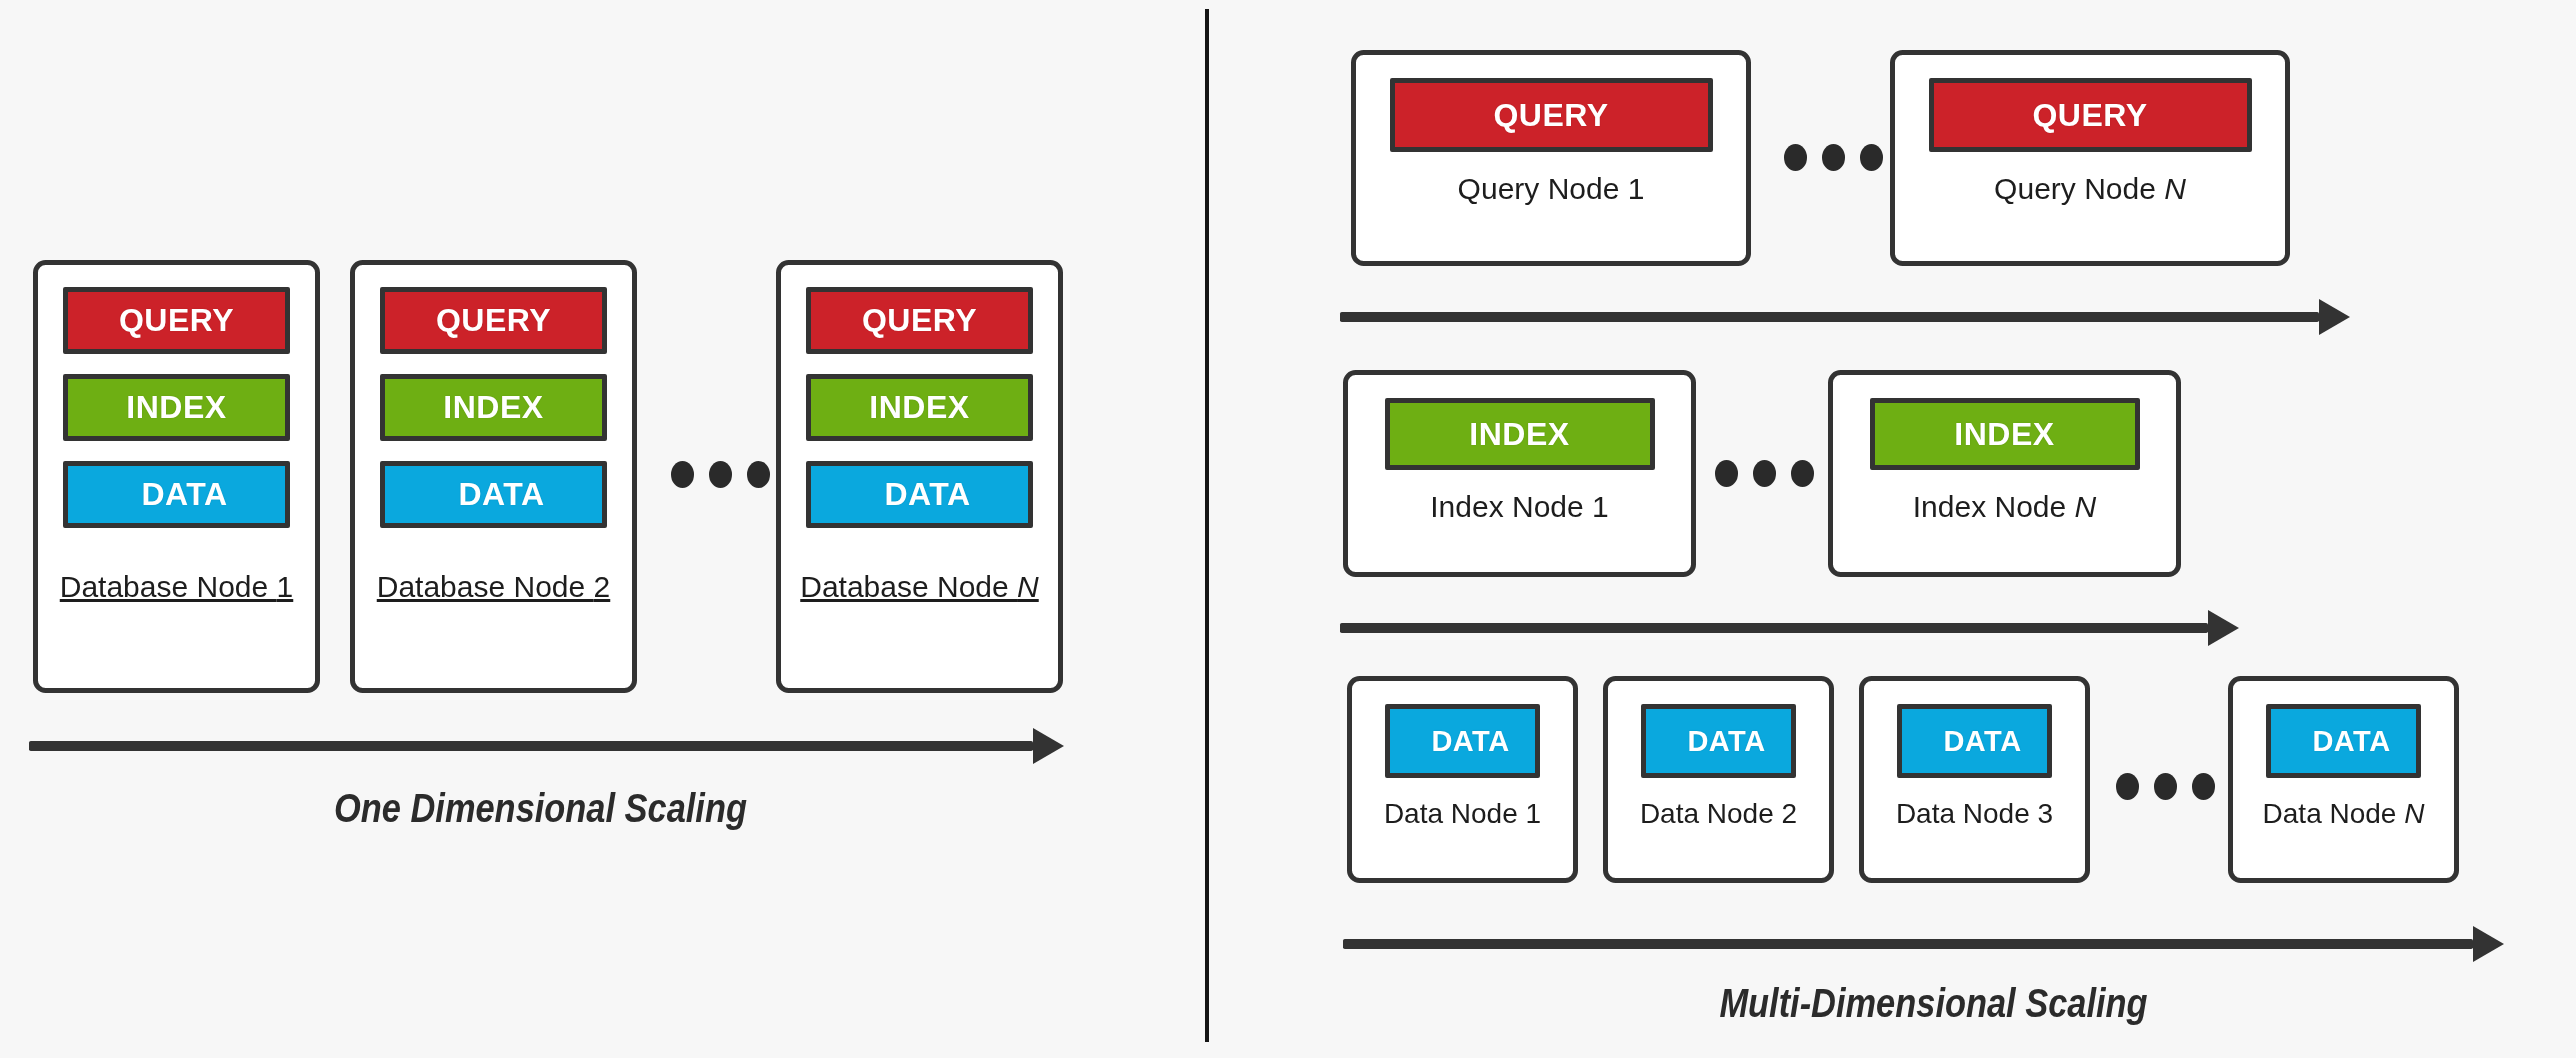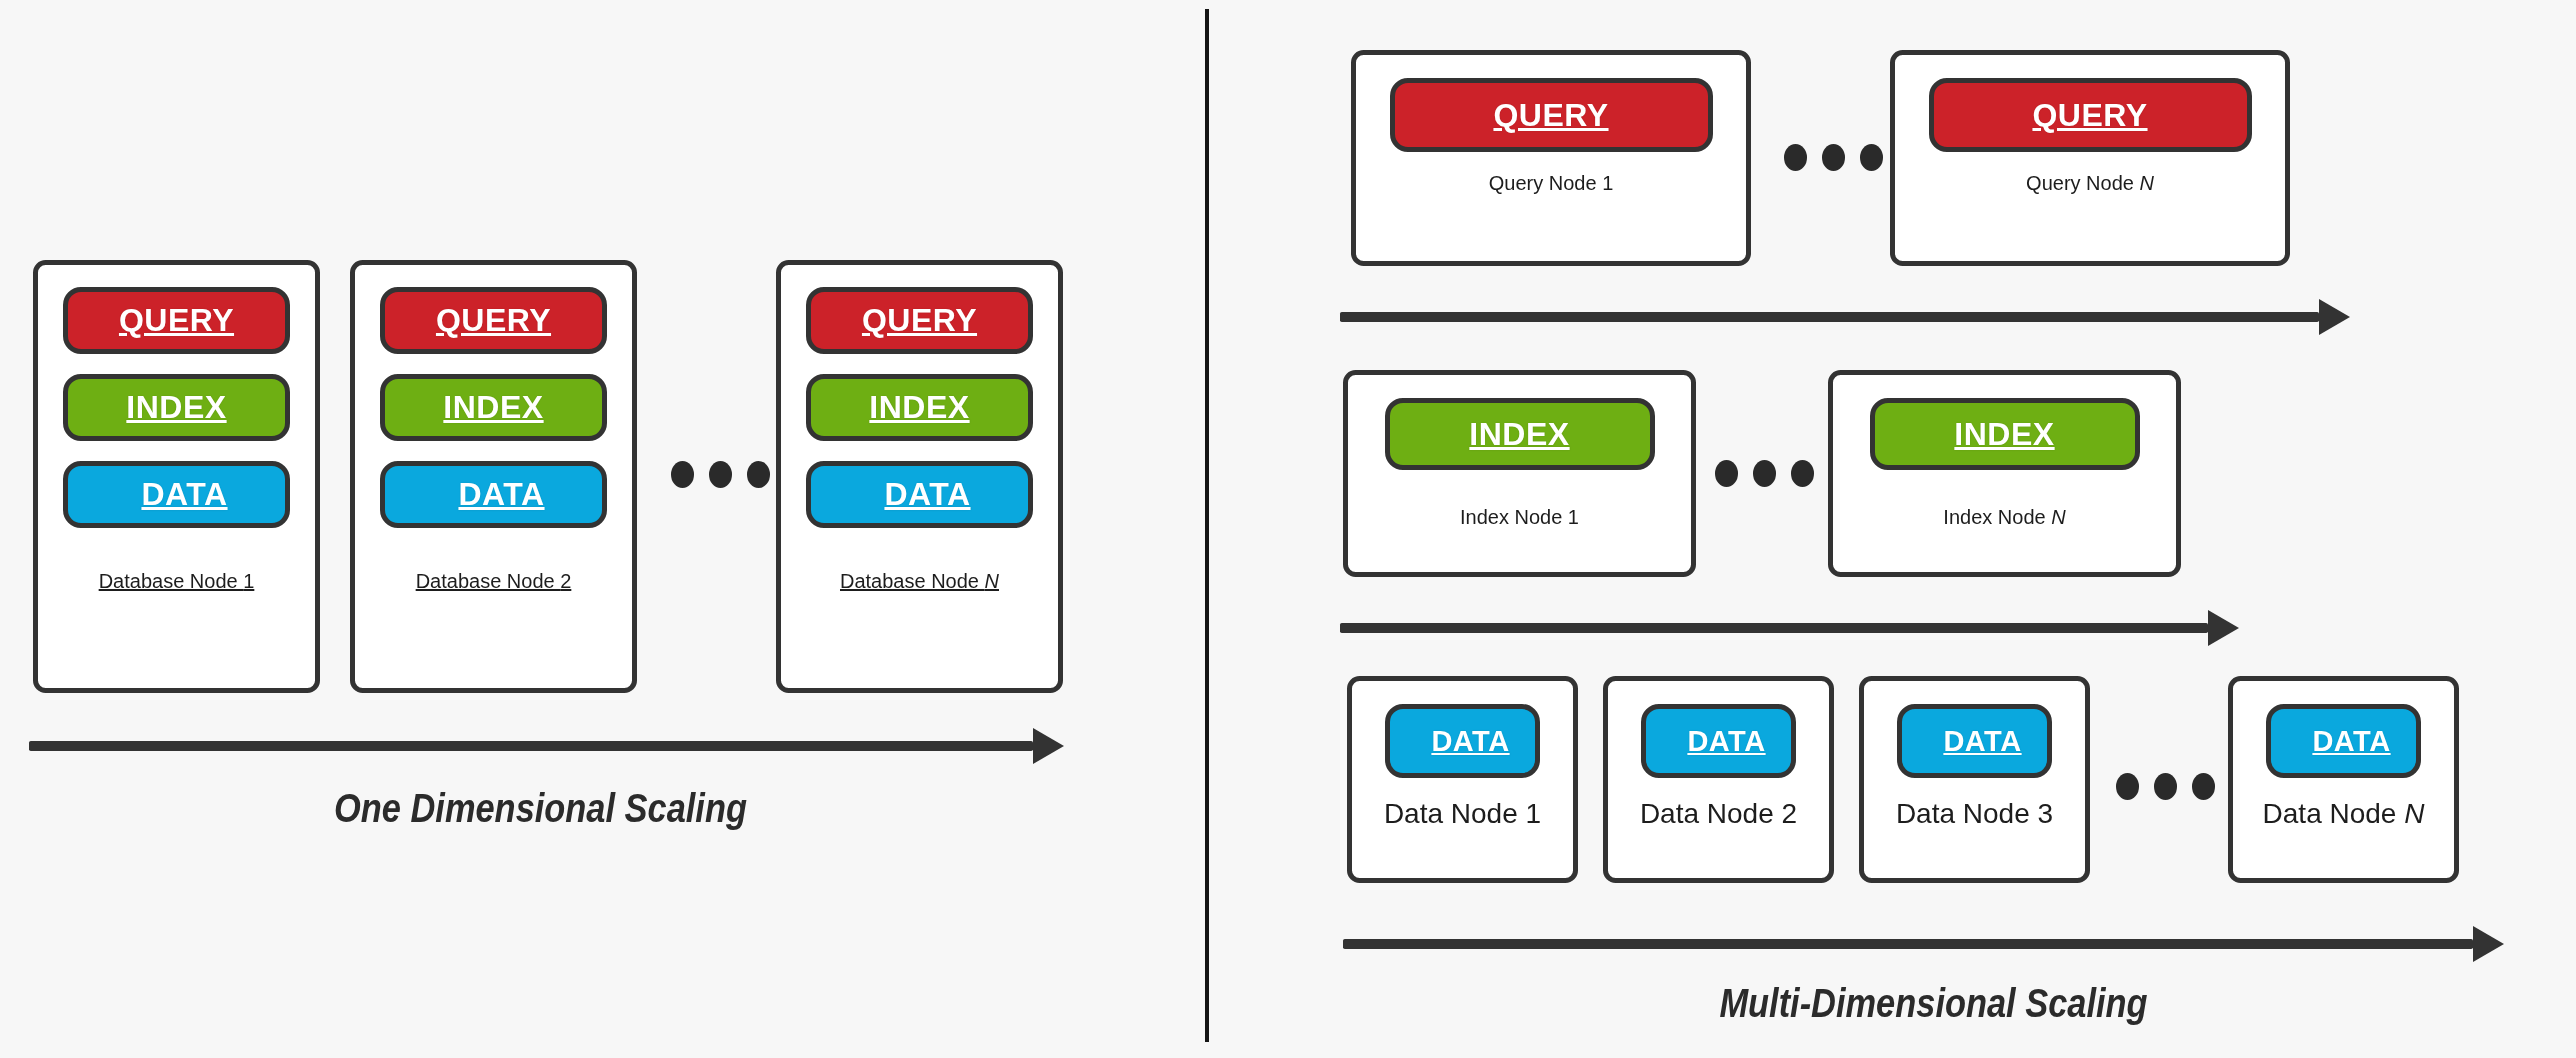--- a/index.html
+++ b/index.html
@@ -25,35 +25,34 @@
     border:5.4px solid #333333;
     border-radius:12.6px;
     box-sizing:border-box;
     display:flex;
     flex-direction:column;
     align-items:center;
   }
   .chip{
     box-sizing:border-box;
     border:5.4px solid #333333;
-    border-radius:18px;
+    border-radius:2px;
     display:flex;align-items:center;justify-content:center;
     color:#ffffff;
     font-weight:bold;
     letter-spacing:0.5px;
     text-shadow:0 0 1.8px rgba(0,0,0,.12);
-    text-decoration:underline;
   }
   .chip.query{background:#cc2229;}
   .chip.index{background:#6eaf13;}
   .chip.data {background:#0aa8de;padding-left:16px;}
 
   .node-label{
     color:#1d1d1d;
-    font-size:20px;
+    font-size:30px;
     white-space:nowrap;
     font-weight:400;
   }
   .node-label i{font-style:italic;}
 
   
   .dots{position:absolute;display:flex;gap:14.4px;align-items:center;}
   .dots span{
     display:block;width:23.4px;height:27px;border-radius:50%;
     background:#2a2a2a;
@@ -89,21 +88,21 @@
   .db-card .chip{width:227px;height:67px;font-size:32px;margin-bottom:20px;}
   .db-card .node-label{margin-top:22px;text-decoration:underline;}
 
   
   .qn-card{top:50px;width:400px;height:216px;padding:23.4px 0 0 0;}
   .qn-card .chip{width:323px;height:74px;font-size:32px;}
   .qn-card .node-label{margin-top:20px;}
 
   .in-card{top:370px;width:353px;height:207px;padding:23.4px 0 0 0;}
   .in-card .chip{width:270px;height:72px;font-size:32px;}
-  .in-card .node-label{margin-top:36px;}
+  .in-card .node-label{margin-top:20px;}
 
   .dn-card{top:676px;width:231px;height:207px;padding:23.4px 0 0 0;}
   .dn-card .chip{width:155px;height:74px;font-size:29px;}
   .dn-card .node-label{margin-top:20px;font-size:28px;}
 </style>
 </head>
 <body>
 
 <div class="stage">
 

